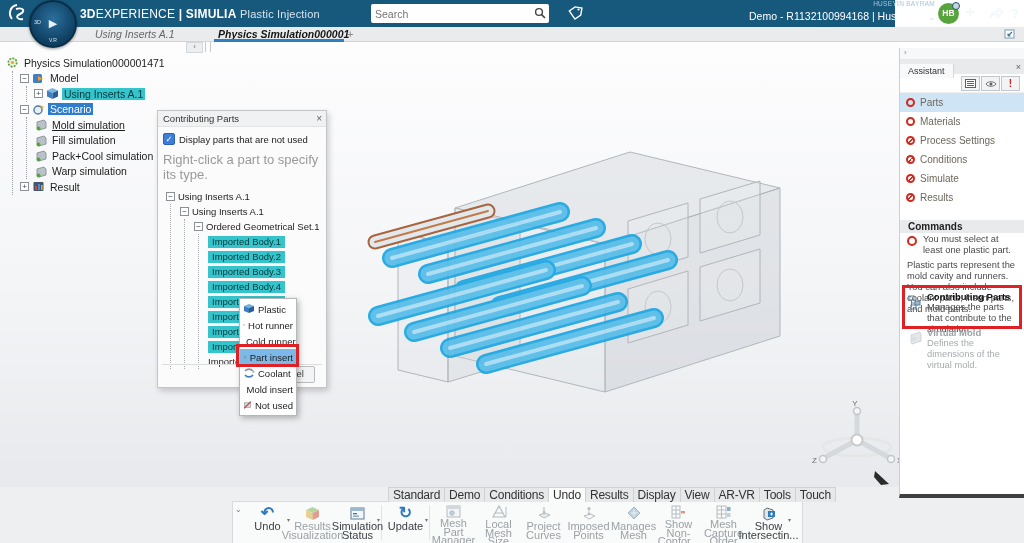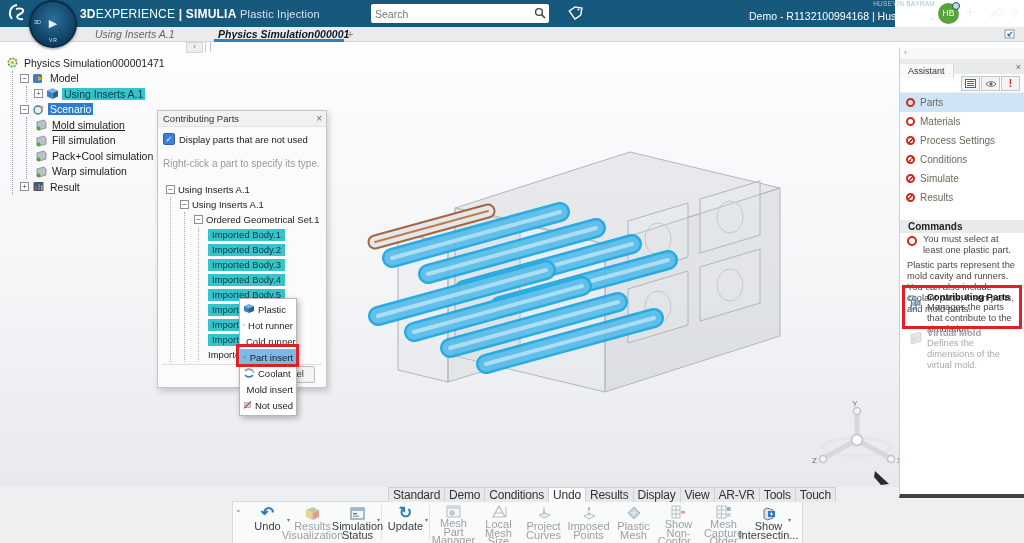--- a/index.html
+++ b/index.html
@@ -18,21 +18,21 @@
   #brand .b{font-weight:bold}
   #brand .mod{font-weight:normal;color:#d7e5ee;font-size:11px}
   #hsearch{position:absolute;left:371px;top:4px;width:178px;height:19px;background:#fff;border-radius:2px}
   #hsearch input{position:absolute;left:2px;top:1px;width:150px;height:16px;border:0;outline:none;font-size:10.5px;color:#444;font-family:"Liberation Sans",sans-serif}
   #hsearch .mag{position:absolute;right:3px;top:3px}
   #htag{position:absolute;left:567px;top:5px}
   #huser{position:absolute;left:730px;top:1px;width:205px;text-align:right;line-height:1}
   #huser .u1{font-size:6.5px;color:#a9c4d4;letter-spacing:.3px}
   #huser .u2{font-size:10.5px;color:#fff;margin-top:3px}
   #huser .u2::after{content:"⌄";font-size:8px;margin-left:4px;color:#cfe0ea}
-  #havatar{position:absolute;left:938px;top:2.5px;width:21px;height:21px;border-radius:50%;background:#58a43c;color:#fff;font-size:8.5px;font-weight:normal;text-align:center;line-height:21px}
+  #havatar{position:absolute;left:938px;top:2.5px;width:21px;height:21px;border-radius:50%;background:#58a43c;color:#fff;font-size:8.5px;font-weight:bold;text-align:center;line-height:21px}
   #havatar::after{content:"";position:absolute;right:-1px;top:-1px;width:6px;height:6px;border-radius:50%;background:#cdd3d8;border:1px solid #17587d}
   #hplus{position:absolute;left:965px;top:2px;font-size:17px;font-weight:bold;color:#f2f7fa}
   #hshare{position:absolute;left:988px;top:5px}
   #hhelp{position:absolute;left:1011px;top:6px;font-size:13px;font-weight:bold;color:#f2f7fa}
   
   #tabbar{position:absolute;left:0;top:27px;width:1024px;height:14px;background:#e9ebec;border-bottom:1px solid #d2d6d9;z-index:40}
   .dtab{position:absolute;top:0;height:14px;line-height:14px;font-style:italic;font-size:10.5px;color:#666;white-space:nowrap}
   #dtab1{left:95px}
   #dtab2{left:218px;color:#141414;font-weight:bold}
   #dtab2u{position:absolute;left:214px;top:12px;width:130px;height:2.5px;background:#2d7fc0}
@@ -58,21 +58,21 @@
   .lnk{text-decoration:underline}
   .ticon{flex:0 0 13px;height:13px}
   
   #cp{position:absolute;left:157px;top:110px;width:168px;height:276px;background:#fbfbfc;border:1px solid #c3c6c8;box-shadow:2px 3px 6px rgba(0,0,0,.18);z-index:20}
   #cp-title{height:15px;background:#f0f1f2;border-bottom:1px solid #e0e2e4;font-size:9.5px;color:#333;line-height:15px;padding-left:5px;position:relative}
   #cp-close{position:absolute;right:4px;top:0;font-size:10px;color:#666;line-height:15px}
   #cp-chk{display:flex;align-items:center;gap:4px;margin:6px 5px 2px 5px}
   .chkbox{width:10px;height:10px;background:#3d7edb;border:1px solid #2a62b5;border-radius:2px;color:#fff;font-size:8.5px;line-height:10px;text-align:center}
   .chkbox::after{content:"✓"}
   #cp-chk span.clbl{font-size:9.5px;color:#222}
-  #cp-hint{margin:13px 5px;font-size:10px;color:#999}
+  #cp-hint{margin:7px 5px;font-size:13px;color:#999}
   #cp-tree{margin:6px 4px 0 8px;font-size:9.5px;color:#222}
   .cprow{height:15px;display:flex;align-items:center;gap:3px;white-space:nowrap}
   .ckids{margin-left:4px;border-left:1px dotted #a8adb2;padding-left:9px}
   .cbody{background:#35c4cb;color:#06393b;padding:0.5px 4px}
   #cp-sep{position:absolute;left:4px;right:4px;bottom:22px;border-top:1px solid #ddd}
   #cp-cancel{position:absolute;right:11px;bottom:4px;width:50px;height:15px;background:#f3f4f5;border:1px solid #b9bdc0;border-radius:2px;font-size:9.5px;color:#444;text-align:center;line-height:14px}
   
   #menu{position:absolute;left:239px;top:298px;width:56px;background:#fff;border:1px solid #b5b8ba;box-shadow:2px 2px 6px rgba(0,0,0,.28);z-index:30;padding:2px 0}
   .mrow{height:16px;display:flex;align-items:center;gap:3px;padding:0 3px;font-size:9.5px;color:#1c1c1c;white-space:nowrap}
   .mrow.sel{background:#7db9e8}
@@ -614,21 +614,21 @@
         </div>
       <div class="rlbl">Imposed Points</div>
     </div>
     <div class="rbtn">
       <div class="ric">
           <svg width="16" height="14" viewBox="0 0 16 14" opacity="0.6">
             <polygon points="8,1 14,7 8,13 2,7" fill="#9db8cc" stroke="#6f8ba0"></polygon>
             <path d="M5,7 L11,7 M8,4 L8,10" stroke="#e8eef2" stroke-width="1"></path>
           </svg>
         </div>
-      <div class="rlbl">Plastic Mesh</div>
+      <div class="rlbl">Manages Mesh</div>
     </div>
     <div class="rbtn">
       <div class="ric">
           <svg width="16" height="14" viewBox="0 0 16 14" opacity="0.6">
             <rect x="1" y="1" width="8" height="12" fill="none" stroke="#8a949c"></rect>
             <line x1="1" y1="5" x2="9" y2="5" stroke="#8a949c"></line>
             <line x1="1" y1="9" x2="9" y2="9" stroke="#8a949c"></line>
             <line x1="5" y1="1" x2="5" y2="13" stroke="#8a949c"></line>
             <rect x="10" y="6" width="4" height="2.4" fill="#c8543a"></rect>
           </svg>

